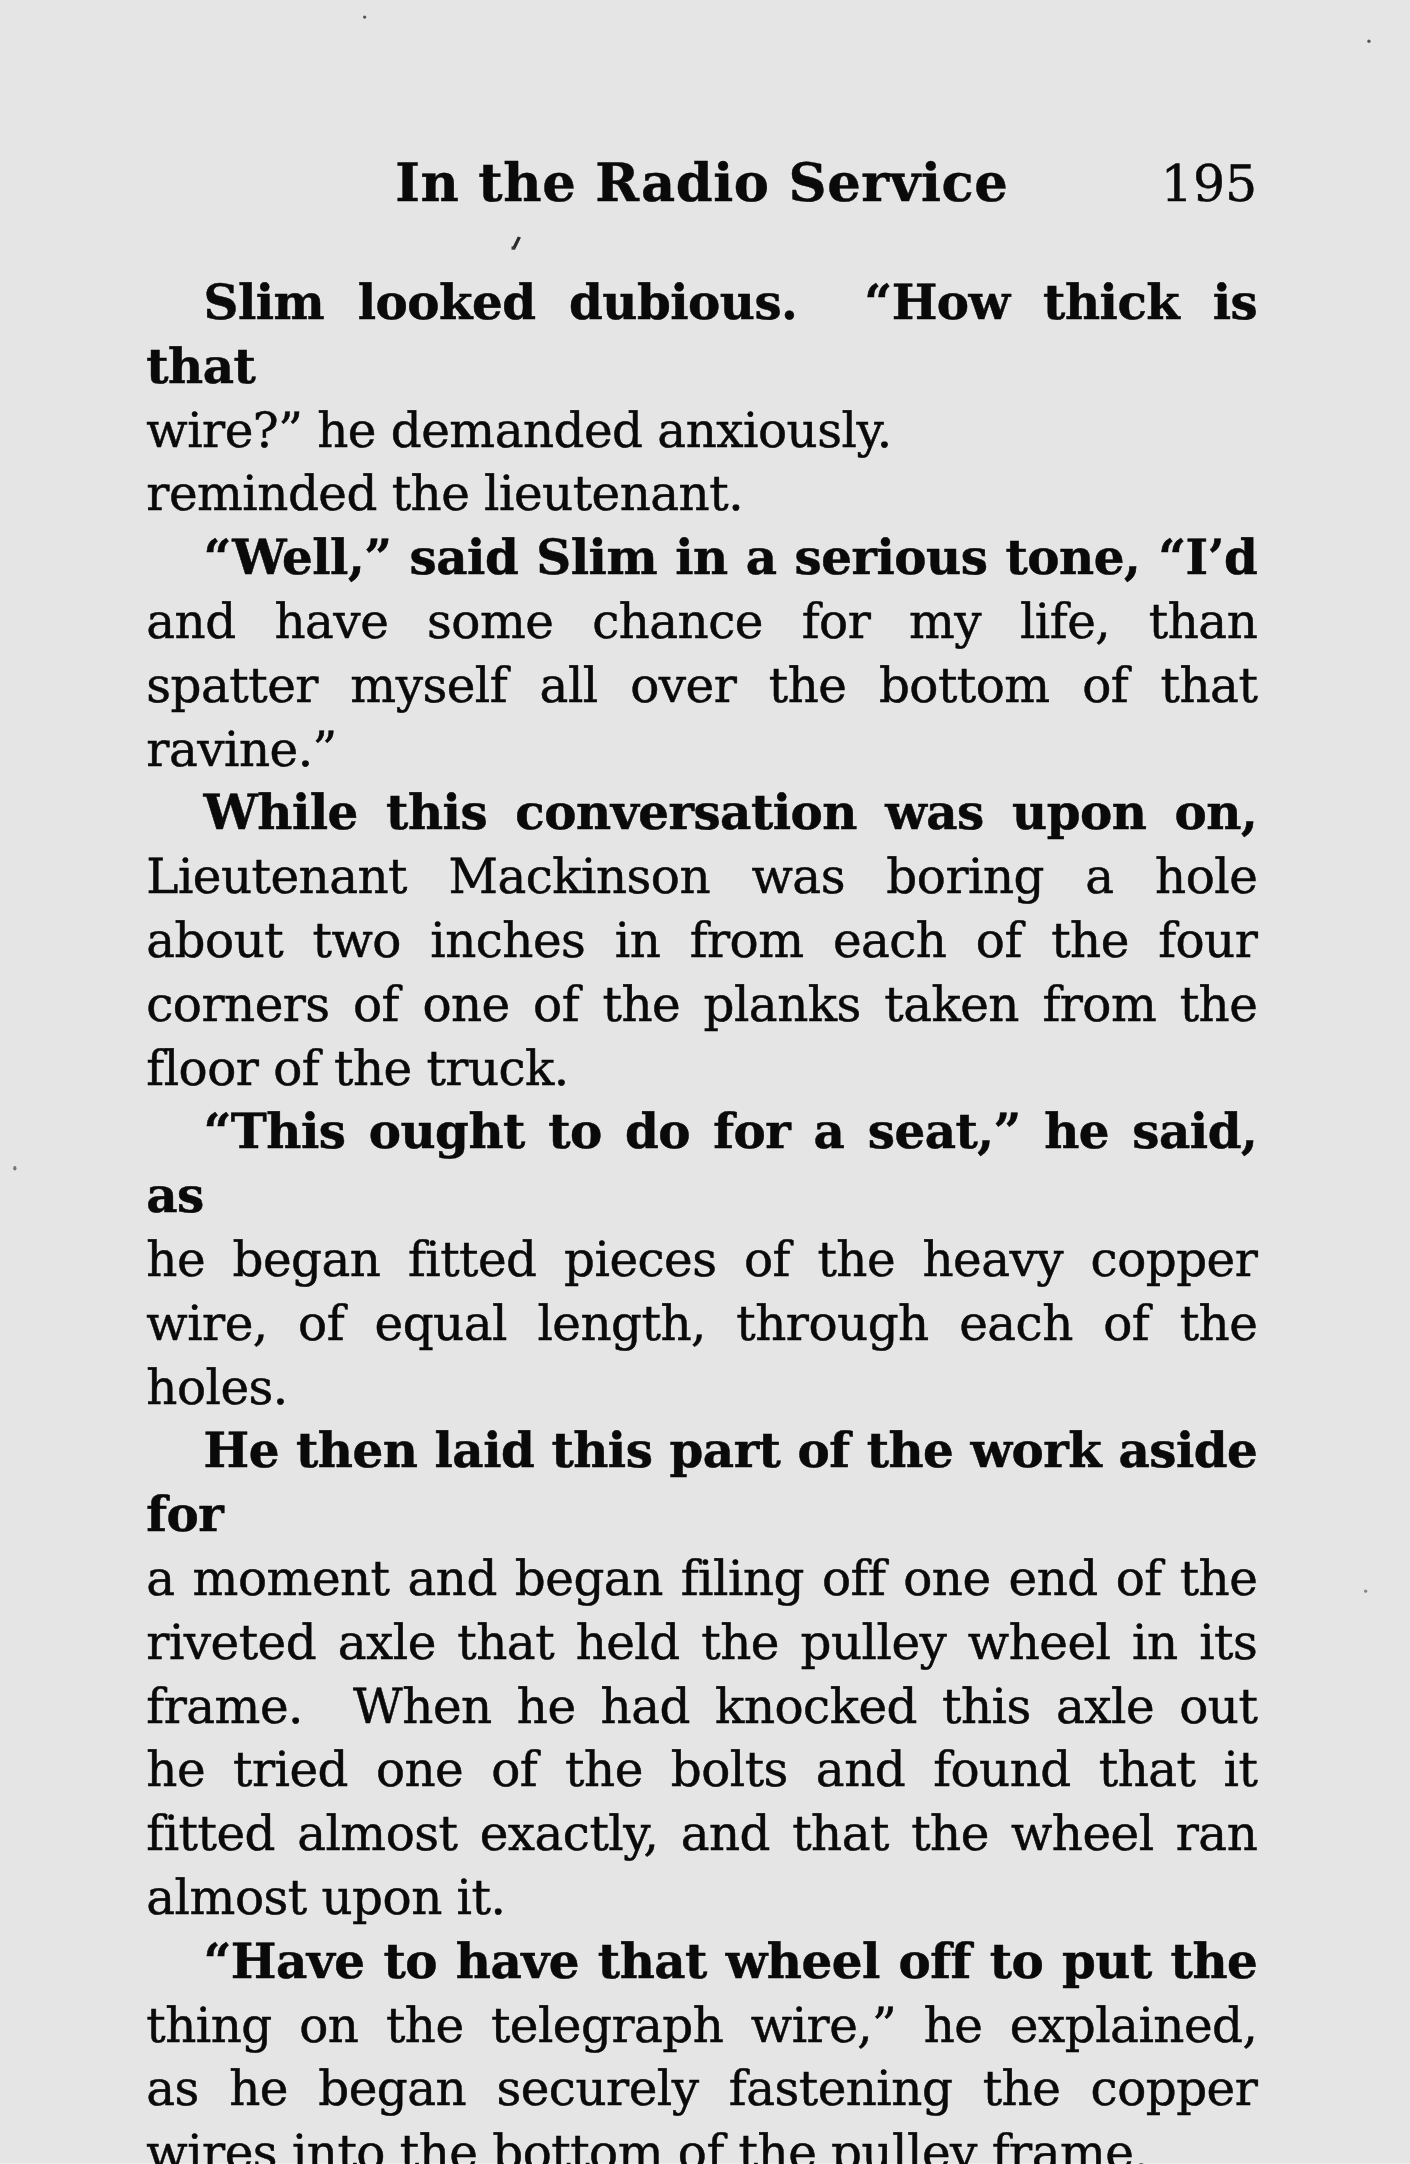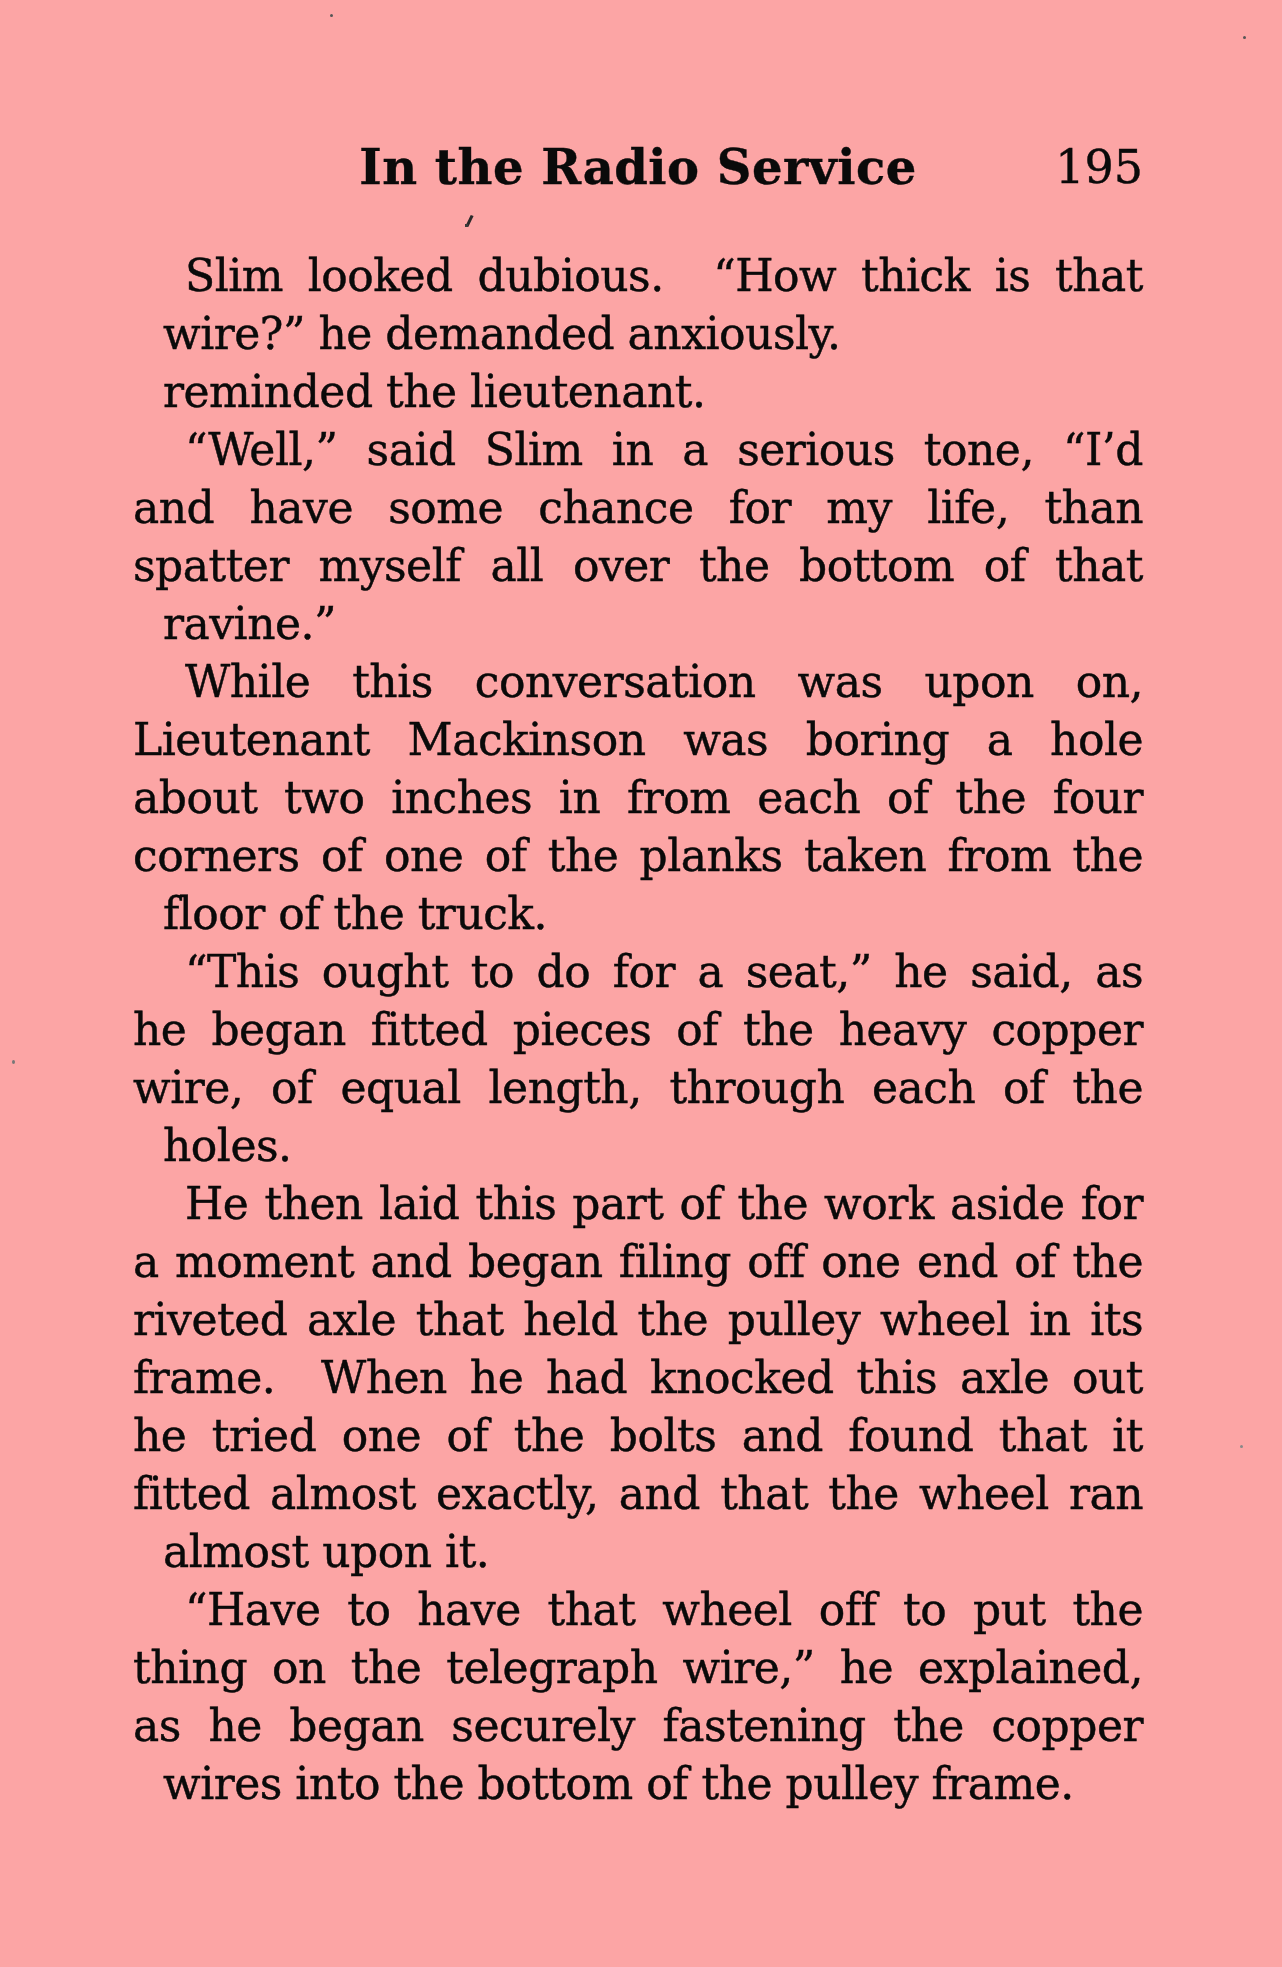--- a/index.html
+++ b/index.html
@@ -8,21 +8,21 @@
     width: 1282px;
     height: 1967px;
     background: #ffffff;
     overflow: hidden;
   }
   .page {
     position: absolute;
     left: 0; top: 0;
     width: 1282px;
     height: 1967px;
-    background: #fca5a5;
+    background: #e5e5e5;
     font-family: "DejaVu Serif", "Liberation Serif", serif;
     color: #0a0a0a;
   }
   
   .header {
     position: absolute;
     left: 133px;
     top: 138px;
     width: 1010px;
     height: 58px;
@@ -57,22 +57,22 @@
   .line {
     font-size: 44px;
     line-height: 58px;
     letter-spacing: -0.5px;
     text-align: justify;
     text-align-last: justify;
     text-justify: inter-word;
     -webkit-text-stroke: 0.45px #0a0a0a;
     white-space: normal;
   }
-  .line.para-start { text-indent: 52px; }
-  .line.para-end   { text-align-last: left; margin-left: 30px; }
+  .line.para-start { text-indent: 52px; font-weight: bold; }
+  .line.para-end   { text-align-last: left; }
   
   .artifact {
     position: absolute;
     left: 464px;
     top: 214px;
     width: 10px;
     height: 15px;
   }
   .artifact::before {
     content: "";

